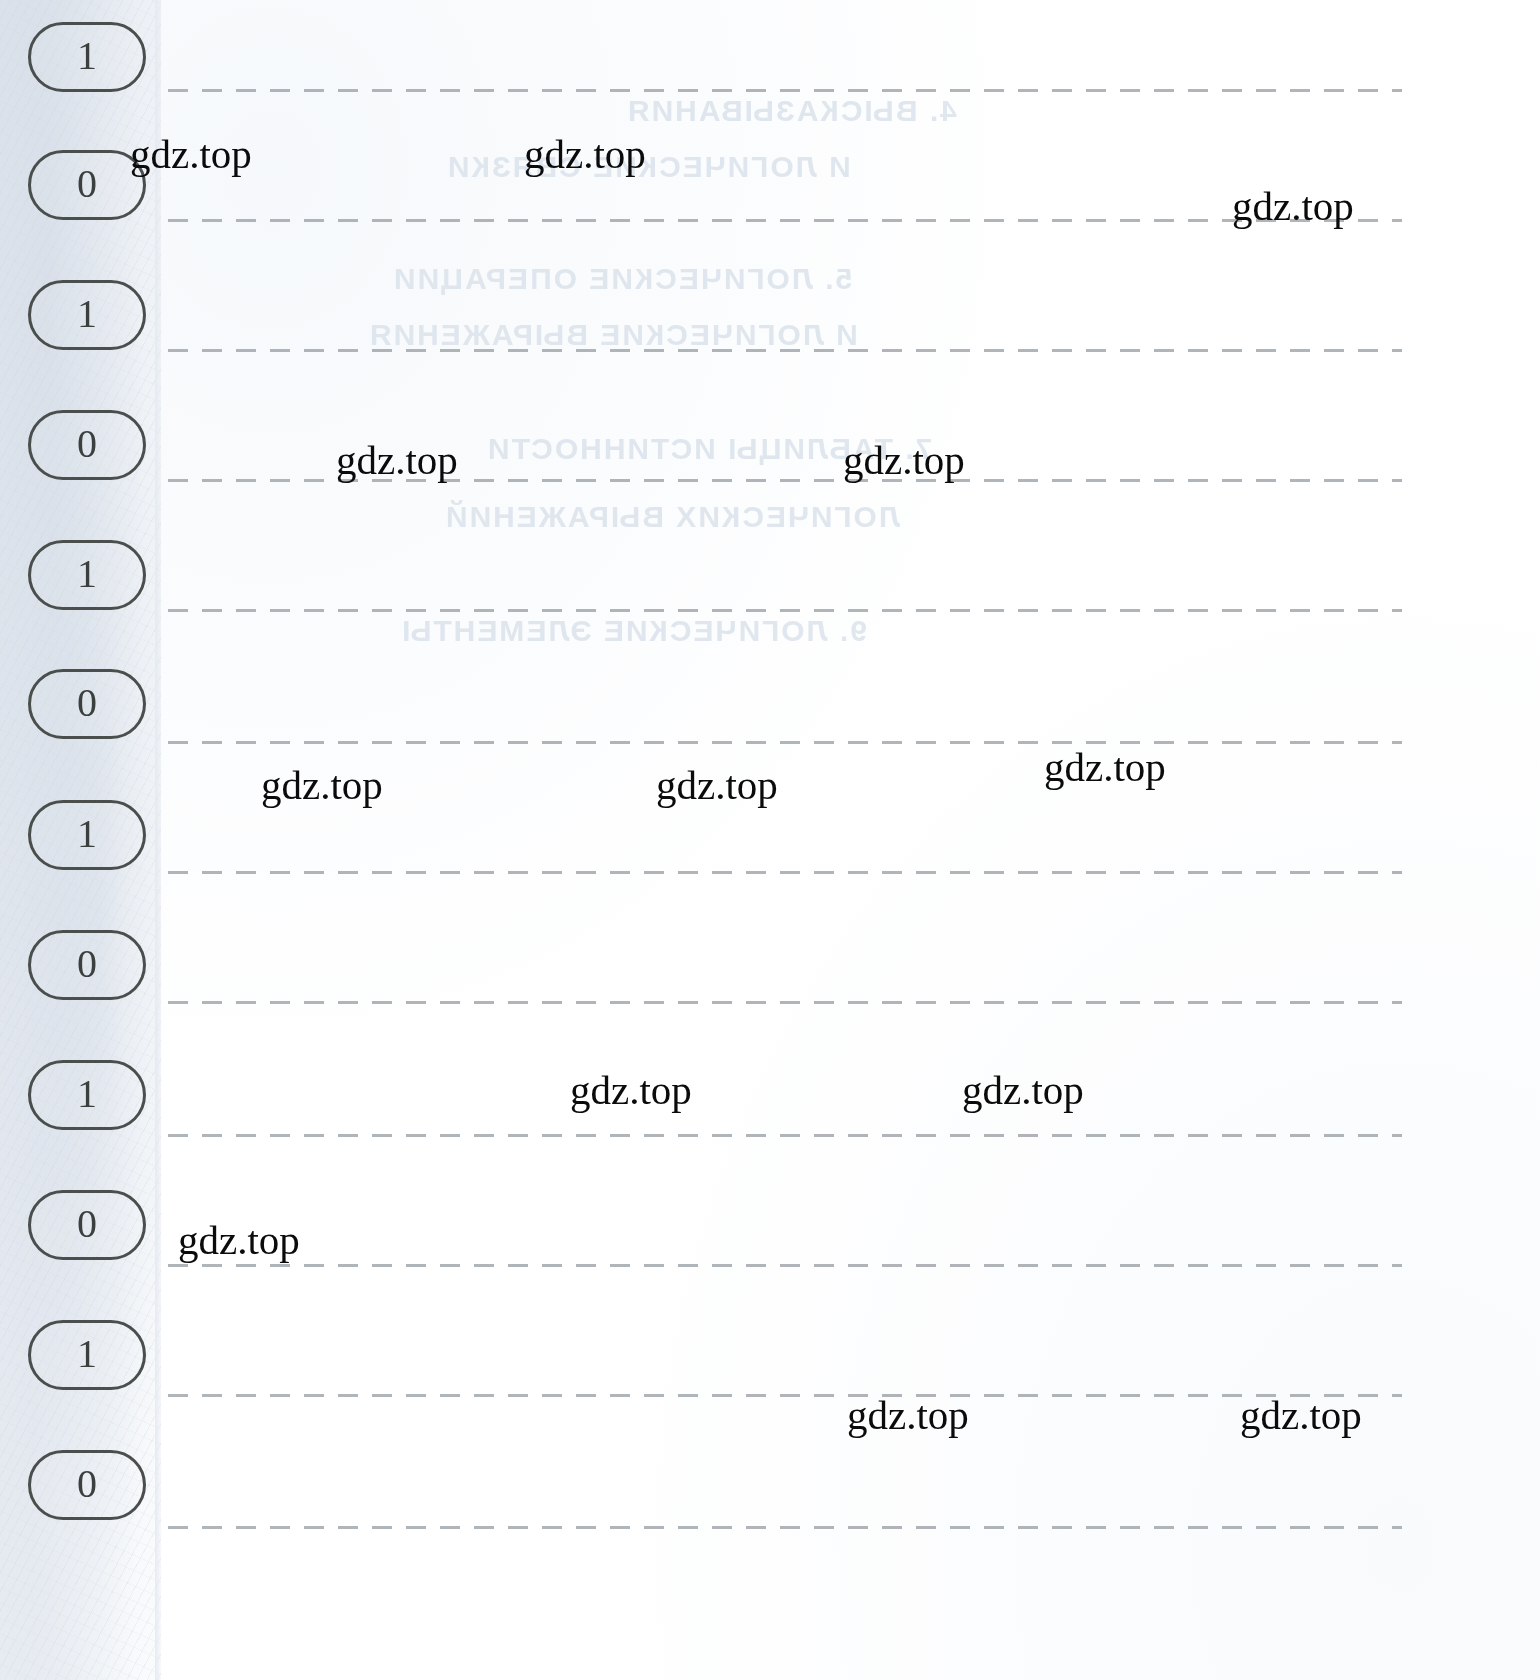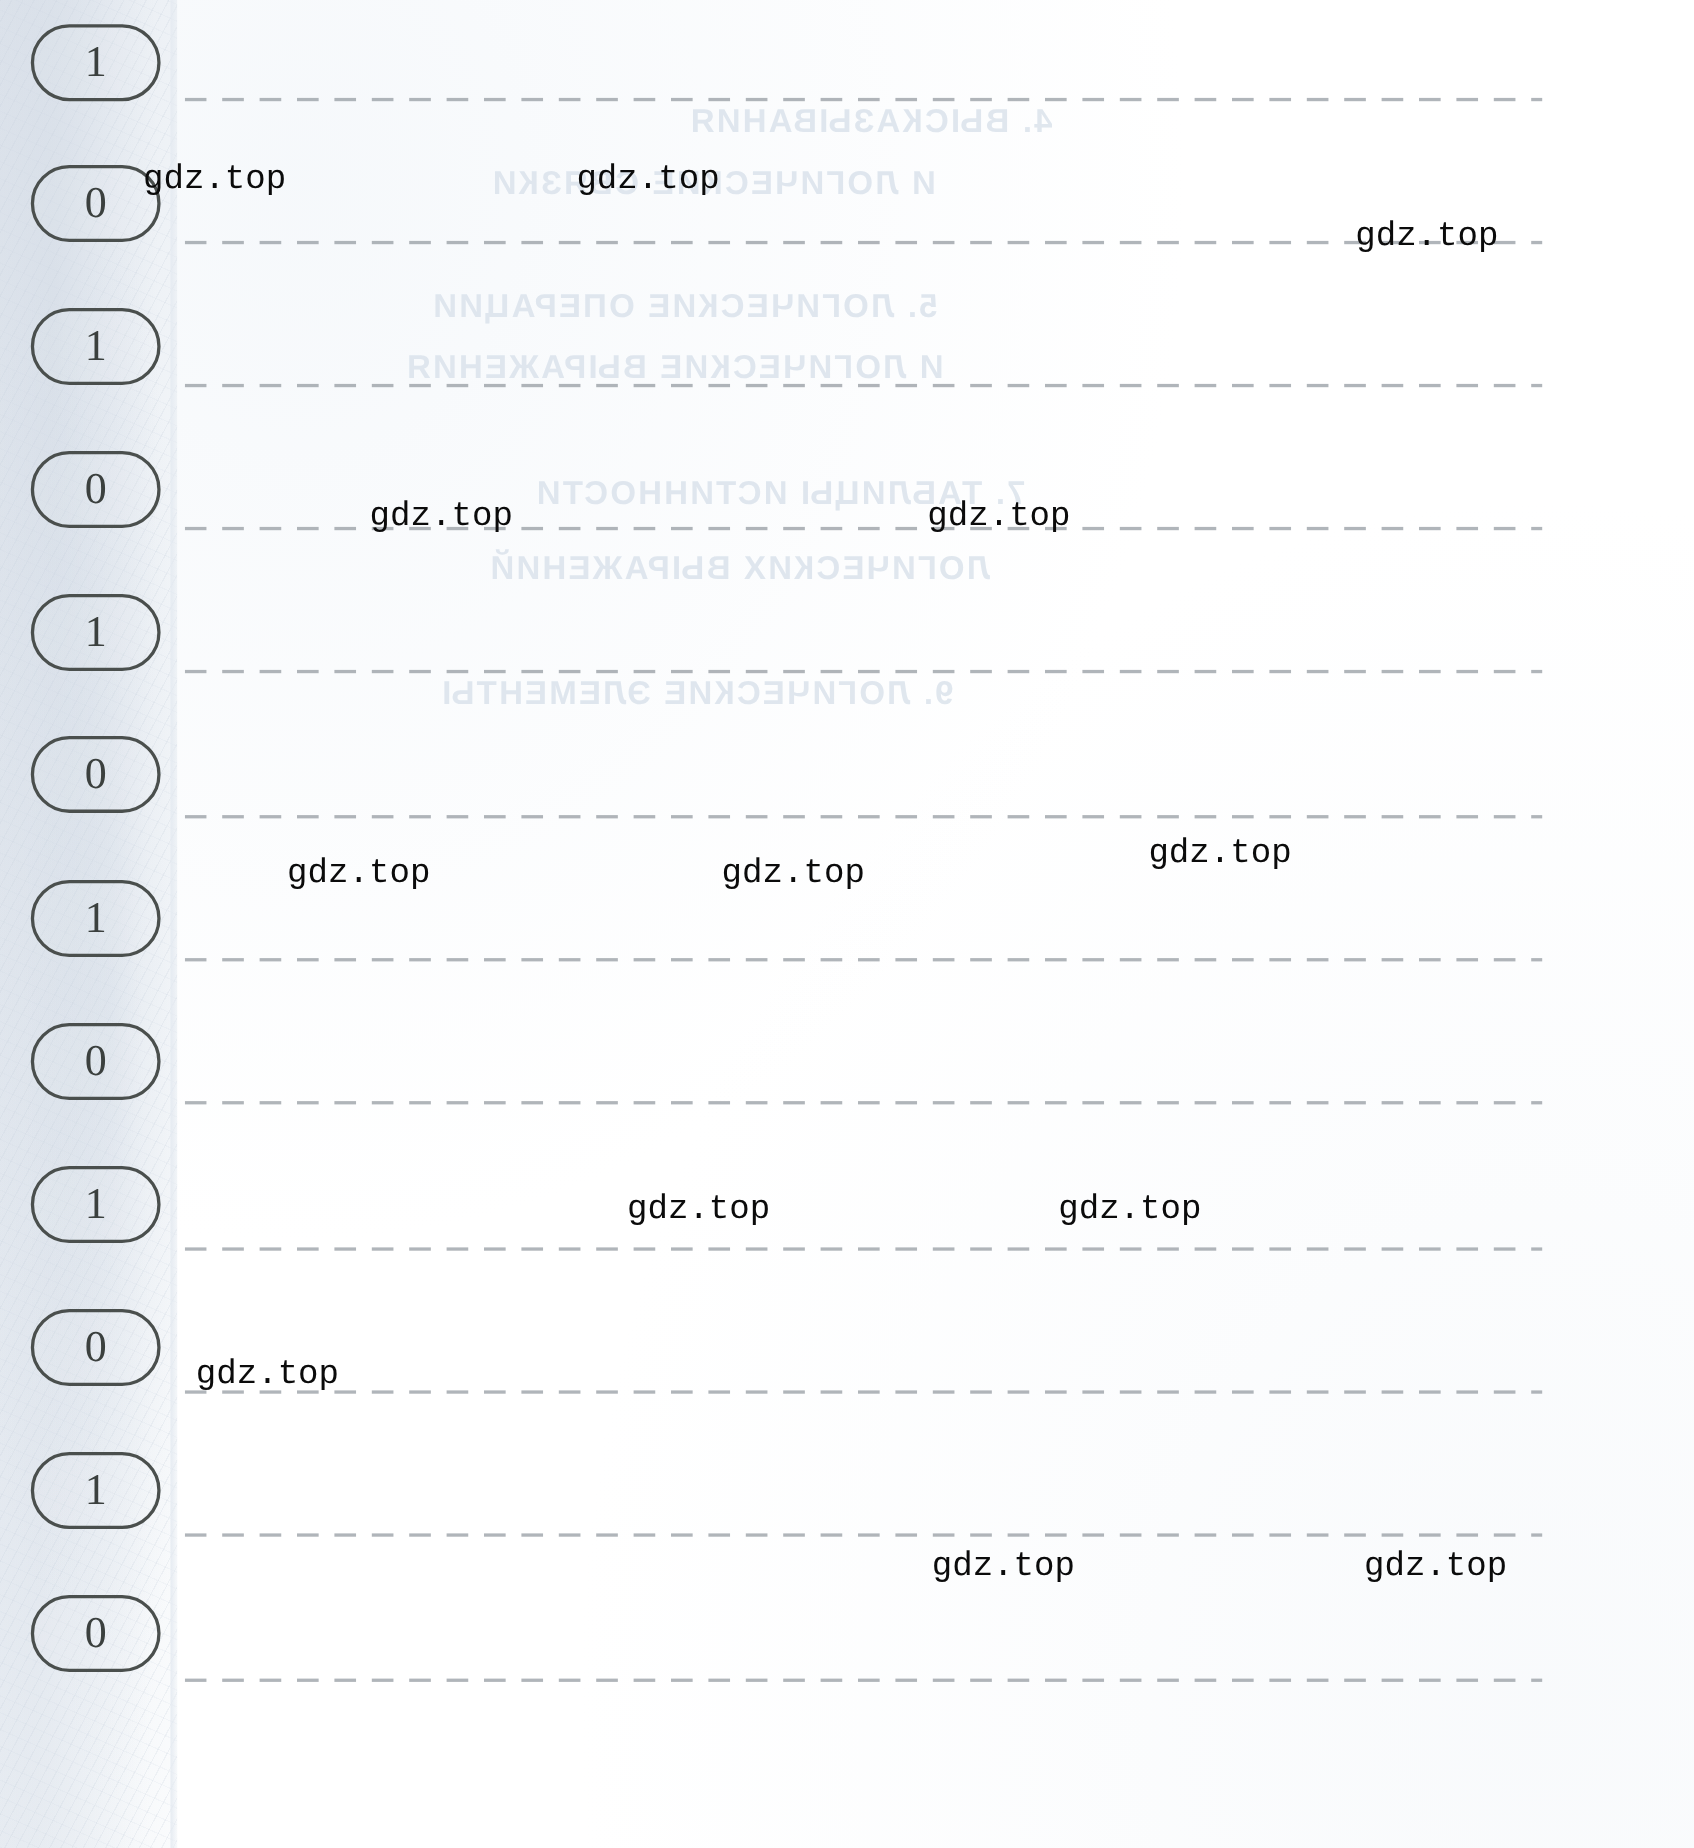--- a/index.html
+++ b/index.html
@@ -100,27 +100,26 @@
     transform: scaleX(-1);
     letter-spacing: 2px;
     opacity: 0.85;
     filter: blur(0.4px);
     user-select: none;
   }
 
   
   .watermark {
     position: absolute;
-    font-family: Liberation Mono, monospace;
-    font-size: 31px;
+    font-family: Liberation Serif, serif;
+    font-size: 41px;
     line-height: 1;
     color: #0b0b0b;
     white-space: nowrap;
     user-select: none;
-    margin-top: 14px;
   }
 </style>
 </head>
 <body>
 
 <div id="page">
 
   <div class="paper-strip"></div>
   <div class="strip-edge"></div>
   <div class="page-tint"></div>

